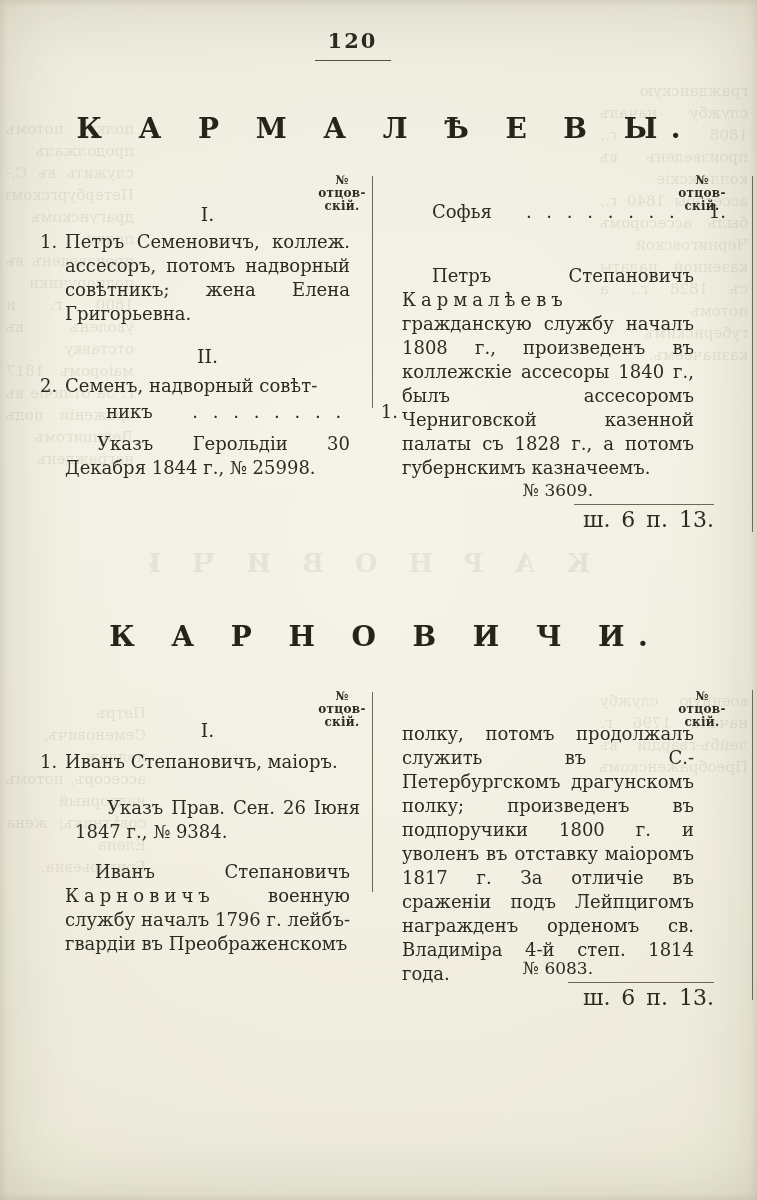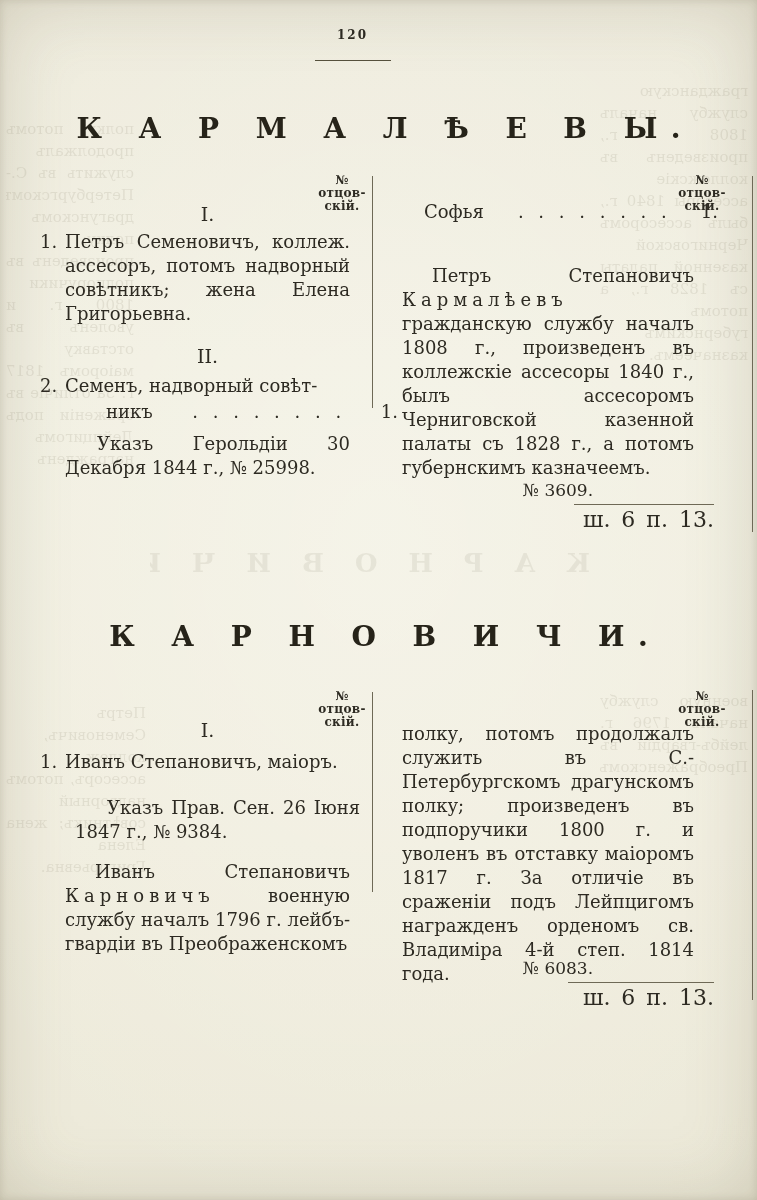--- a/index.html
+++ b/index.html
@@ -22,21 +22,21 @@
   .g1 { left:6px;   top:118px; width:128px; height:360px; }
   .g2 { left:600px; top:80px;  width:148px; height:300px; }
   .g3 { left:150px; top:552px; width:440px; height:58px;
         font-size:26px; letter-spacing:0.42em; font-weight:bold;
         white-space:nowrap; opacity:0.10; text-align:center; }
   .g4 { left:6px;   top:702px; width:140px; height:250px; }
   .g5 { left:600px; top:690px; width:148px; height:140px; }
   
   .pagenum {
     position:absolute; left:0; right:52px; top:28px; text-align:center;
-    font-weight:bold; font-size:12px; letter-spacing:2px;
+    font-weight:bold; font-size:21px; letter-spacing:2px;
   }
   .pagenum-rule { position:absolute; left:315px; top:60px; width:76px; border-top:1.2px solid #55503c; }
   .family-title {
     position:absolute; left:0; right:0; text-align:center;
     font-weight:bold; font-size:28px; letter-spacing:0.48em; padding-left:0.48em;
     color:#262319;
   }
   .title-1 { top:112px; }
   .title-2 { top:620px; }
   
@@ -70,21 +70,21 @@
   .ref-num   { text-align:center; font-size:17px; }
   .ref-rule  { border-top:1px solid #6e6956; }
   .ref-shelf { text-align:right; font-size:22px; word-spacing:4px; }
   
   .s1-left .row-roman1 { left:25px; top:30px;  width:285px; }
   .s1-left .row-entry1 { left:0;    top:58px;  width:310px; }
   .s1-left .row-roman2 { left:25px; top:172px; width:285px; }
   .s1-left .row-e2l1   { left:0;    top:202px; width:310px; }
   .s1-left .row-e2l2   { left:25px; top:228px; width:292px;margin-left:41px; }
   .s1-left .row-decree { left:25px; top:260px; width:285px; }
-  .s1-right .row-sofia { left:4px;  top:28px;  width:316px;gap:20px; }
+  .s1-right .row-sofia { left:12px;  top:28px;  width:316px;gap:20px; }
   .s1-right .row-sofia .name { margin-left:22px; }
   .s1-right .row-bio   { left:4px;  top:92px;  width:292px; }
   .s1-right .row-refn  { left:4px;  top:306px; width:312px; }
   .s1-right .row-refr  { left:176px;top:332px; width:140px; }
   .s1-right .row-refs  { left:4px;  top:336px; width:312px; }
   .s2-left .row-roman1 { left:25px; top:30px;  width:285px; }
   .s2-left .row-entry1 { left:0;    top:62px;  width:310px; }
   .s2-left .row-decree { left:25px; top:108px;  width:285px;margin-left:10px; }
   .s2-left .row-bio    { left:25px; top:172px; width:285px; }
   .s2-right .row-bio   { left:4px;  top:34px;  width:292px; }

